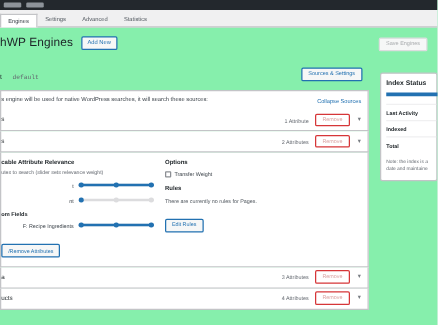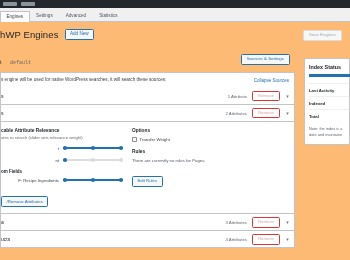--- a/index.html
+++ b/index.html
@@ -2,21 +2,21 @@
 <html><head>
 <meta charset="utf-8">
 <style>
   * { box-sizing: border-box; margin: 0; padding: 0; }
   html, body {
     width: 350px; height: 260px;
     overflow: hidden;
     background: #f0f0f1;
     font-family: "Liberation Sans", sans-serif;
   }
-  #screen { position: relative; width: 350px; height: 260px; background: #fdba74; }
+  #screen { position: relative; width: 350px; height: 260px; background: #86efac; }
 
   
   .adminbar {
     height: 8px; background: #23282d;
     display: flex; align-items: center; gap: 4px; padding-left: 3px;
   }
   .ab-item { width: 14px; height: 3.5px; background: #8d939a; border-radius: 1px; }
 
   
   .tabrow {

